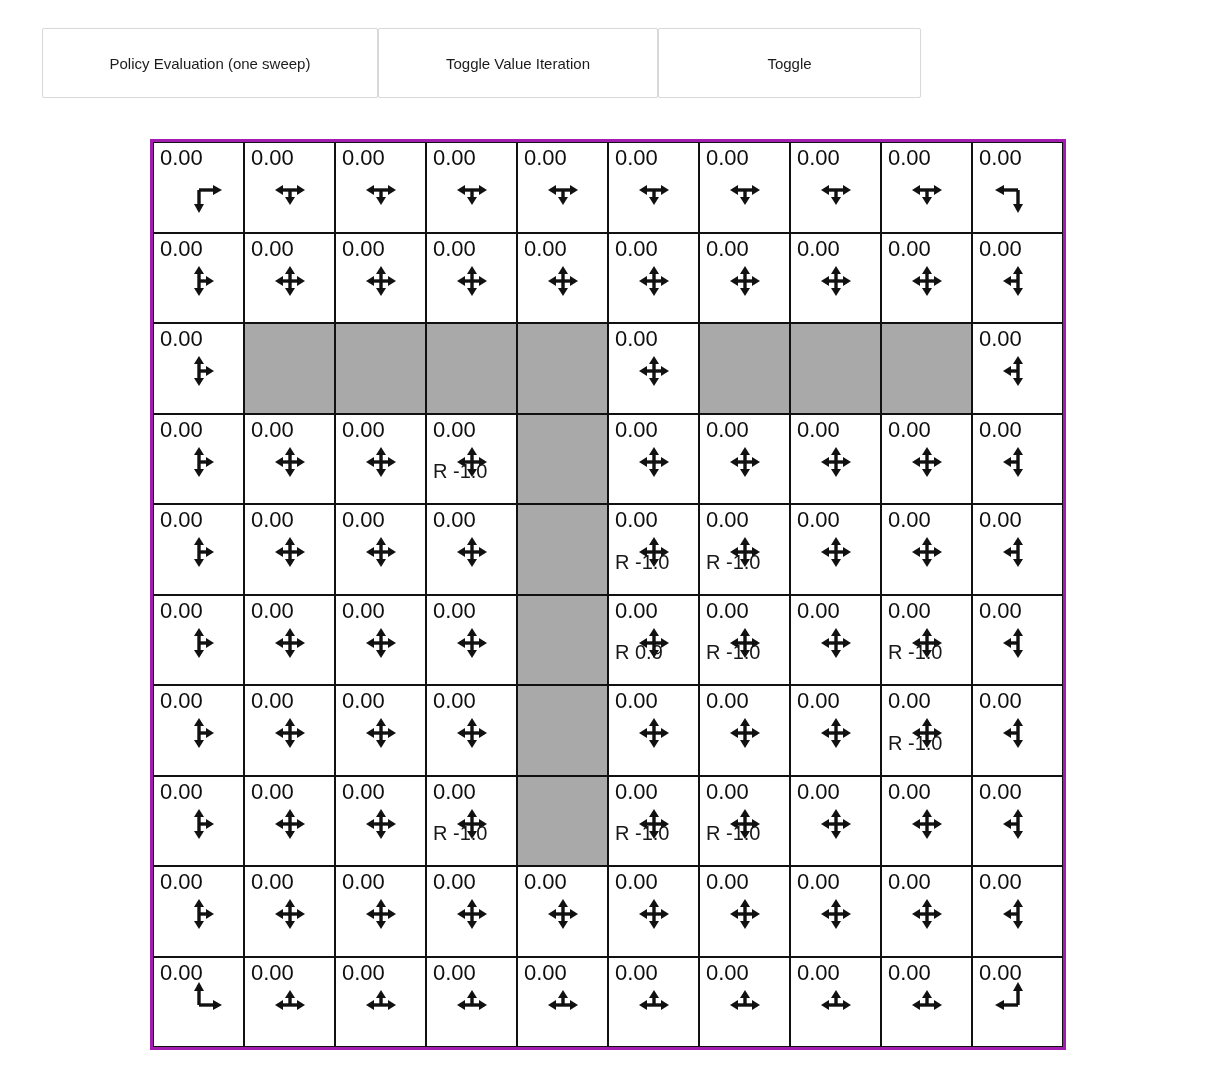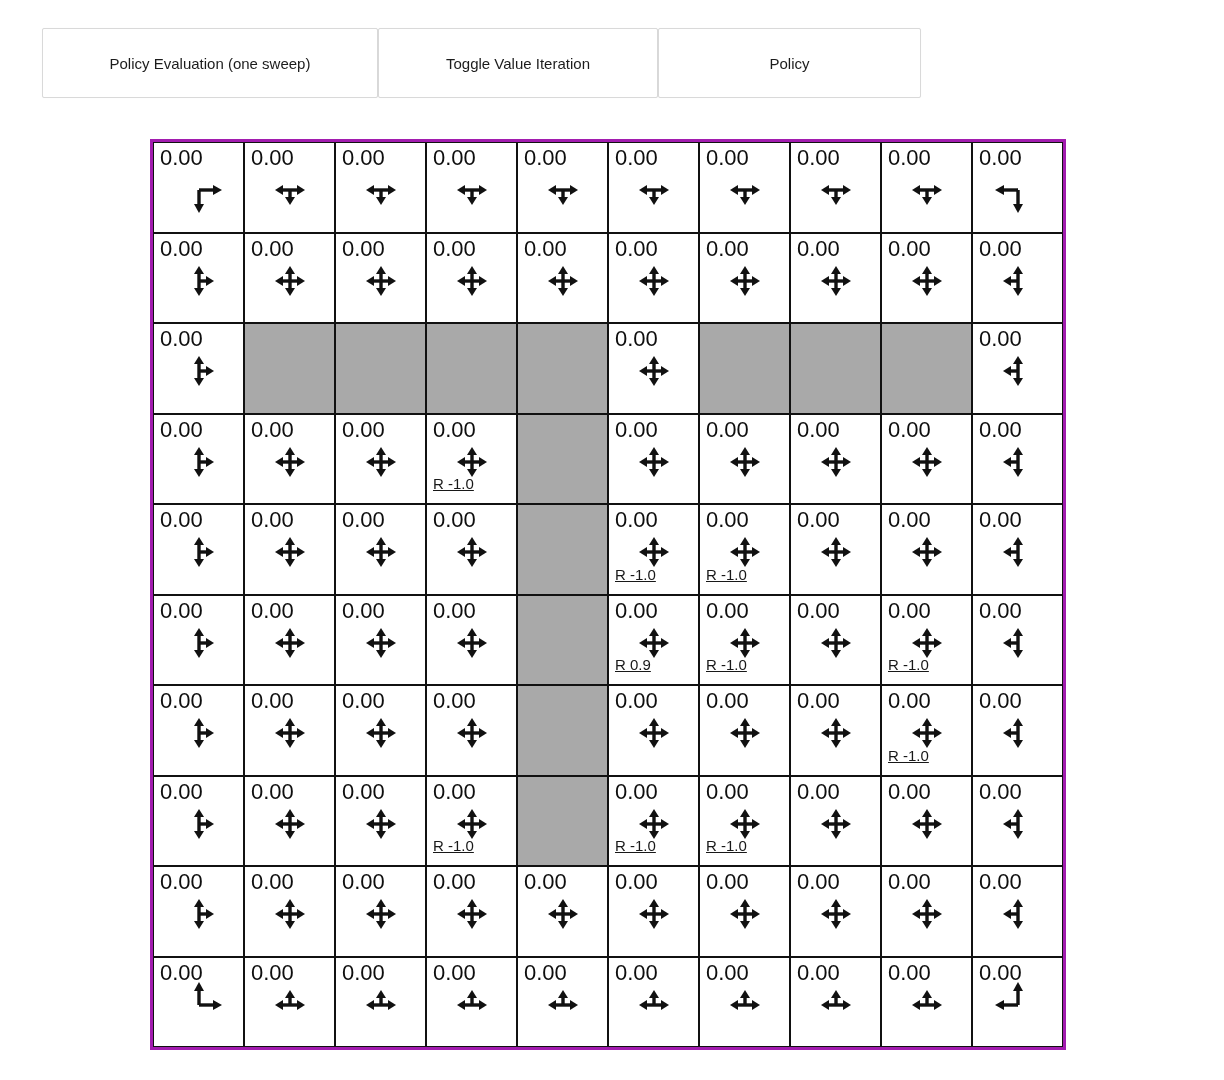--- a/index.html
+++ b/index.html
@@ -23,34 +23,34 @@
     display:grid;grid-template-columns:repeat(10,1fr);grid-template-rows:repeat(10,1fr);
     border:3px solid #a21caf;box-sizing:border-box;background:#404040;
   }
   .cell{
     position:relative;border:1px solid #111;box-sizing:border-box;background:#ffffff;
   }
   .cell .val{
     position:absolute;top:2px;left:6px;font-size:22px;line-height:26px;color:#0e0e0e;
   }
   .cell .reward{
-    position:absolute;bottom:11px;left:6px;font-size:15px;color:#181818;text-decoration:underline;
+    position:absolute;bottom:20px;left:6px;font-size:20px;color:#181818;
   }
   .cell svg.policy-arrows{
     position:absolute;left:50%;top:22px;transform:translateX(-50%);
     width:50px;height:50px;
   }
 </style>
 </head>
 <body>
 
 <div class="toolbar">
   <button class="btn b0">Policy Evaluation (one sweep)</button>
   <button class="btn b2">Toggle Value Iteration</button>
-  <button class="btn b3">Policy</button>
+  <button class="btn b3">Toggle</button>
 </div>
 
 <div class="grid">
     <div class="cell">
       <div class="val">0.00</div>
       <svg viewBox="-25 -25 50 50" class="policy-arrows">
         <line x1="0" y1="0" x2="14" y2="0" stroke="#111111" stroke-width="3.4"></line>
         <polygon points="23,0 14,5 14,-5" fill="#111111"></polygon>
         <line x1="0" y1="0" x2="0" y2="14" stroke="#111111" stroke-width="3.4"></line>
         <polygon points="0,23 -5,14 5,14" fill="#111111"></polygon>

